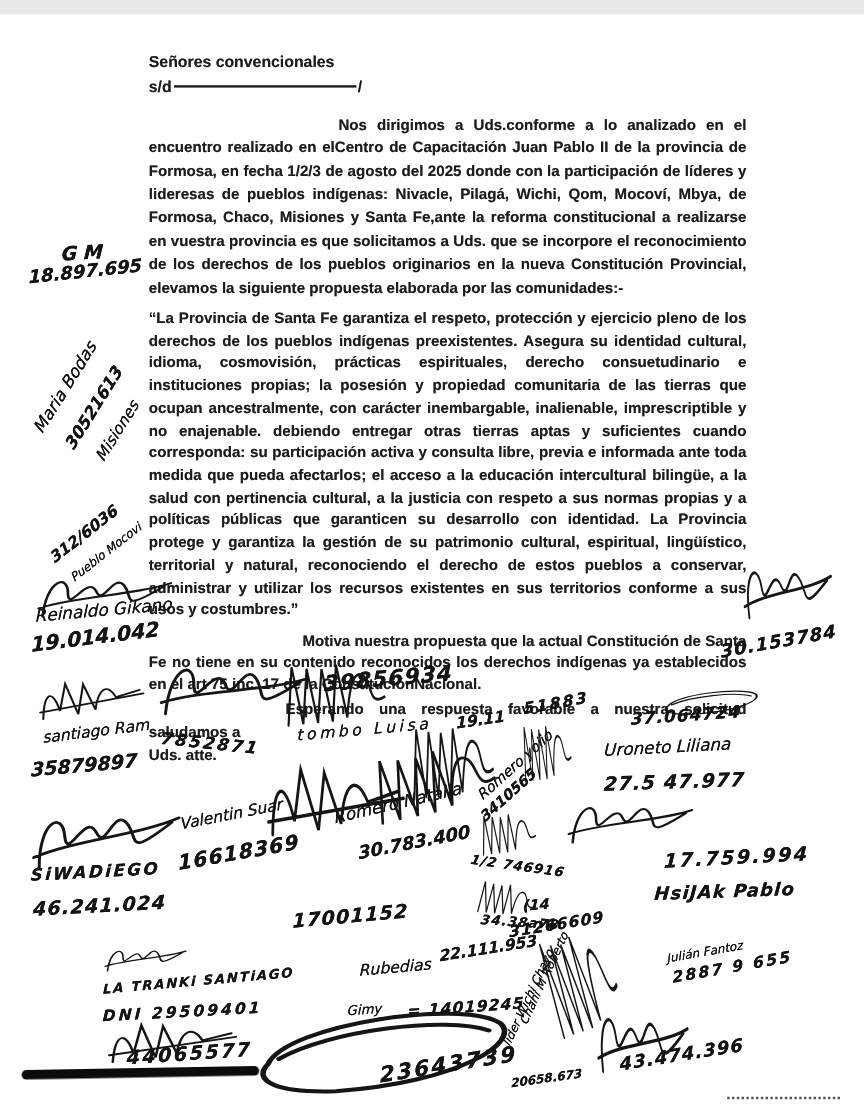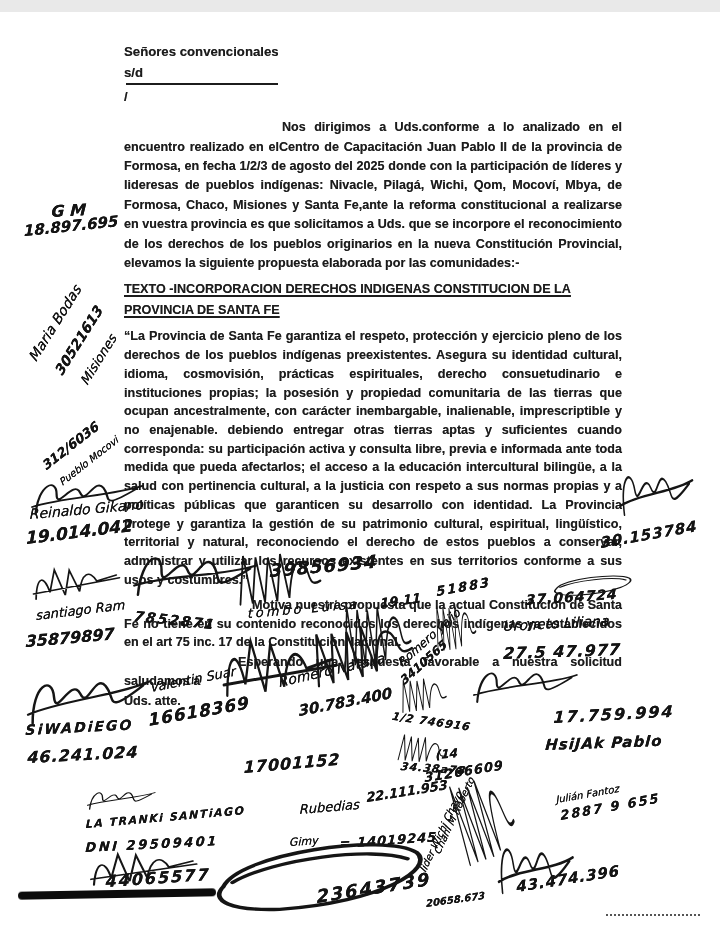--- a/index.html
+++ b/index.html
@@ -9,21 +9,21 @@
     font-family:"Liberation Sans",sans-serif;color:#1c1c1c;
   }
   
   .typed{
     position:absolute;left:124px;top:30px;width:498px;
     font-weight:700;font-size:12.6px;line-height:19.4px;text-align:justify;
     text-shadow:0 0 .4px rgba(0,0,0,.55);
   }
   .typed p{margin:0;}
   .rcpt{font-size:13.2px;margin:0 0 8px 0;text-align:left;}
-  .salutation{display:flex;align-items:flex-start;margin:2px 0 12px 0;font-size:13.2px;flex-direction:column;}
+  .salutation{display:flex;align-items:center;margin:2px 0 12px 0;font-size:13.2px;}
   .salutation .blank{width:152px;border-bottom:2.2px solid #1c1c1c;margin:0 1px 2px 2px;}
   .p1{text-indent:158px;margin-bottom:6px !important;}
   .doc-title{
     text-align:left;line-height:20.5px;margin:4px 0 7px 0 !important;
     text-decoration:underline;text-decoration-thickness:2px;text-underline-offset:2px;
   }
   .quote{line-height:18.7px;margin-bottom:7px !important;}
   .p2{line-height:18.2px;text-indent:128px;}
   .closing{text-indent:114px;margin-top:2px !important;}
   .salute{text-align:left;}
@@ -56,21 +56,20 @@
   </svg>
 
   <div class="typed">
     <p class="rcpt">Señores convencionales</p>
     <div class="salutation">
       <span>s/d</span>
       <span class="blank"></span>
       <span>/</span>
     </div>
     <p class="p1">Nos dirigimos a Uds.conforme  a lo analizado en el encuentro realizado  en elCentro de Capacitación Juan Pablo II de la provincia de Formosa, en fecha 1/2/3 de agosto del 2025 donde con la participación de líderes y lideresas de pueblos indígenas: Nivacle, Pilagá,  Wichi, Qom, Mocoví, Mbya, de Formosa, Chaco, Misiones y Santa Fe,ante la reforma constitucional a realizarse en vuestra provincia es que solicitamos a Uds. que se incorpore el reconocimiento de los derechos de los pueblos originarios en la nueva Constitución Provincial,  elevamos la siguiente propuesta elaborada por las comunidades:-</p>
-    <p class="doc-title">TEXTO -INCORPORACION DERECHOS INDIGENAS CONSTITUCION DE LA PROVINCIA DE SANTA FE</p>
     <p class="quote">“La Provincia de Santa Fe garantiza el respeto, protección y ejercicio pleno de los derechos de los pueblos indígenas preexistentes. Asegura su identidad cultural, idioma, cosmovisión, prácticas espirituales, derecho consuetudinario e instituciones propias; la posesión y propiedad comunitaria de las tierras que ocupan ancestralmente, con carácter inembargable, inalienable, imprescriptible y no enajenable. debiendo entregar otras tierras aptas y suficientes cuando corresponda: su participación activa y consulta libre, previa e informada ante toda medida que pueda afectarlos; el acceso a la educación intercultural bilingüe, a la salud con pertinencia cultural, a la justicia con respeto a sus normas propias y a políticas públicas que garanticen su desarrollo con identidad. La Provincia protege y garantiza la gestión de su patrimonio cultural, espiritual, lingüístico, territorial y natural, reconociendo el derecho de estos pueblos a conservar, administrar y utilizar los recursos existentes en sus territorios conforme a sus usos y costumbres.”</p>
     <p class="p2">Motiva nuestra propuesta que la actual Constitución de Santa Fe no tiene en su contenido reconocidos los derechos indígenas ya establecidos en el art 75 inc. 17 de la ConstituciónNacional.</p>
     <p class="closing">Esperando una respuesta favorable a nuestra solicitud saludamos a</p>
     <p class="salute">Uds. atte.</p>
   </div>
 
   <div class="hw-layer">
       <span class="hw" style="left: 52px; top: 190px; font-size: 16px; letter-spacing: 0px; transform: rotate(-3deg) skewX(-6deg);">G   M</span>
       <span class="hw" style="left: 24px; top: 210px; font-size: 15px; letter-spacing: 0px; transform: rotate(-6deg) skewX(-6deg);">18.897.695</span>
       <span class="hw cur" style="left: 26px; top: 342px; font-size: 14px; letter-spacing: 0px; transform: rotate(-58deg) skewX(-6deg);">Maria Bodas</span>

